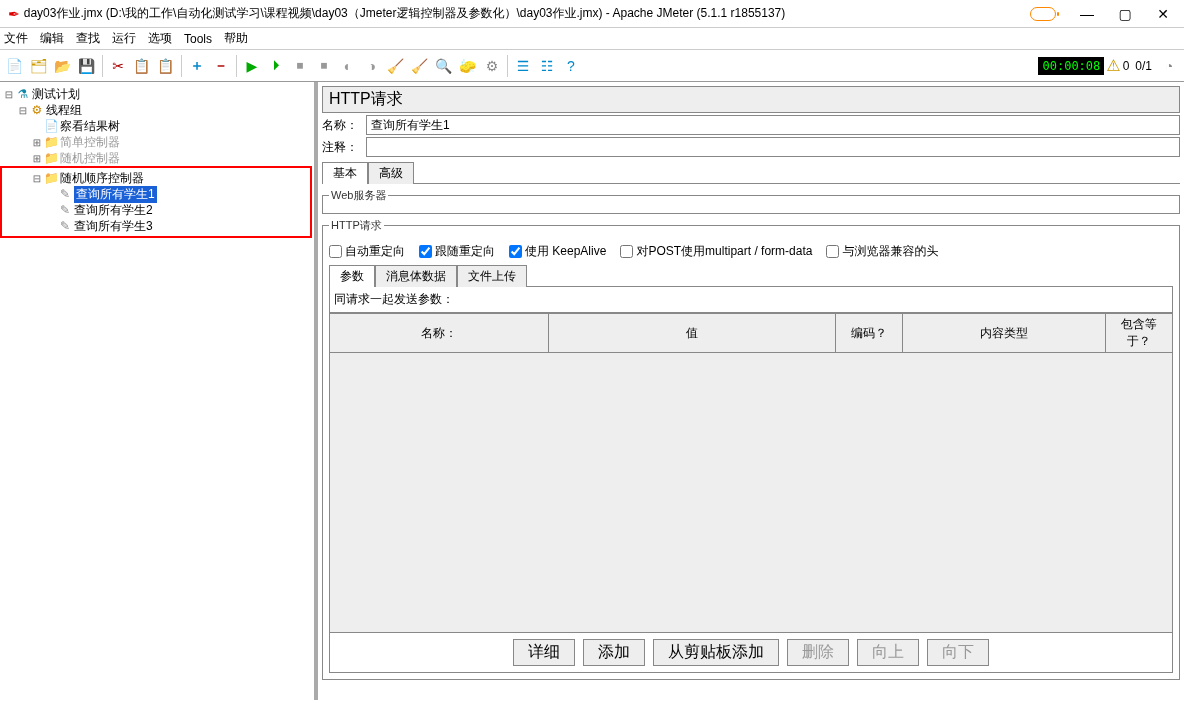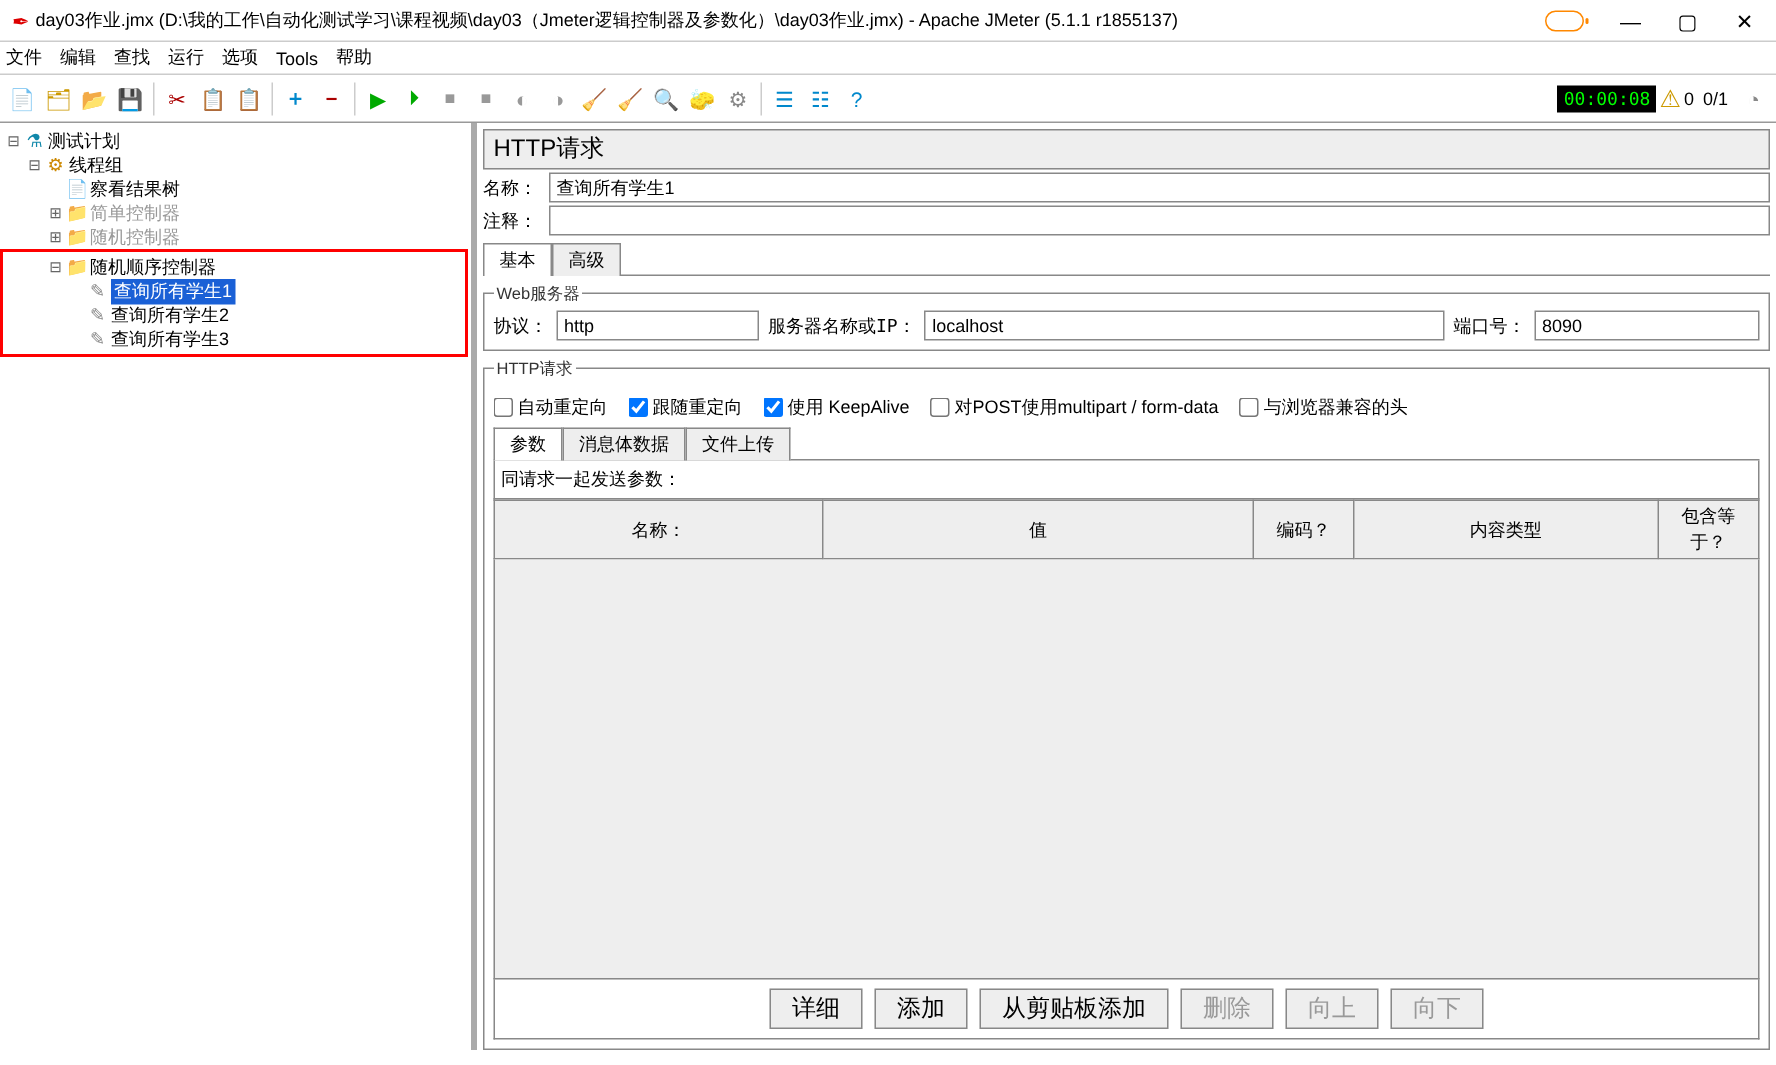--- a/index.html
+++ b/index.html
@@ -175,28 +175,20 @@
     <div class="form-row">
       <label>注释：</label>
       <input type="text" style="">
     </div>
     <div class="tabs">
       <div class="tab active">基本</div>
       <div class="tab">高级</div>
     </div>
     <fieldset>
       <legend>Web服务器</legend>
-      <div class="wrow">
-        <label>协议：</label>
-        <input class="inp" style="width: 135px;" value="http">
-        <label>服务器名称或IP：</label>
-        <input class="inp" style="flex: 1 1 0%;" value="localhost">
-        <label>端口号：</label>
-        <input class="inp" style="width: 150px;" value="8090">
-      </div>
     </fieldset>
     <fieldset>
       <legend>HTTP请求</legend>
       <div class="chk-row">
         <label>
             <input type="checkbox" style="">
             <span>自动重定向</span>
           </label>
         <label>
             <input type="checkbox" checked="" style="">

